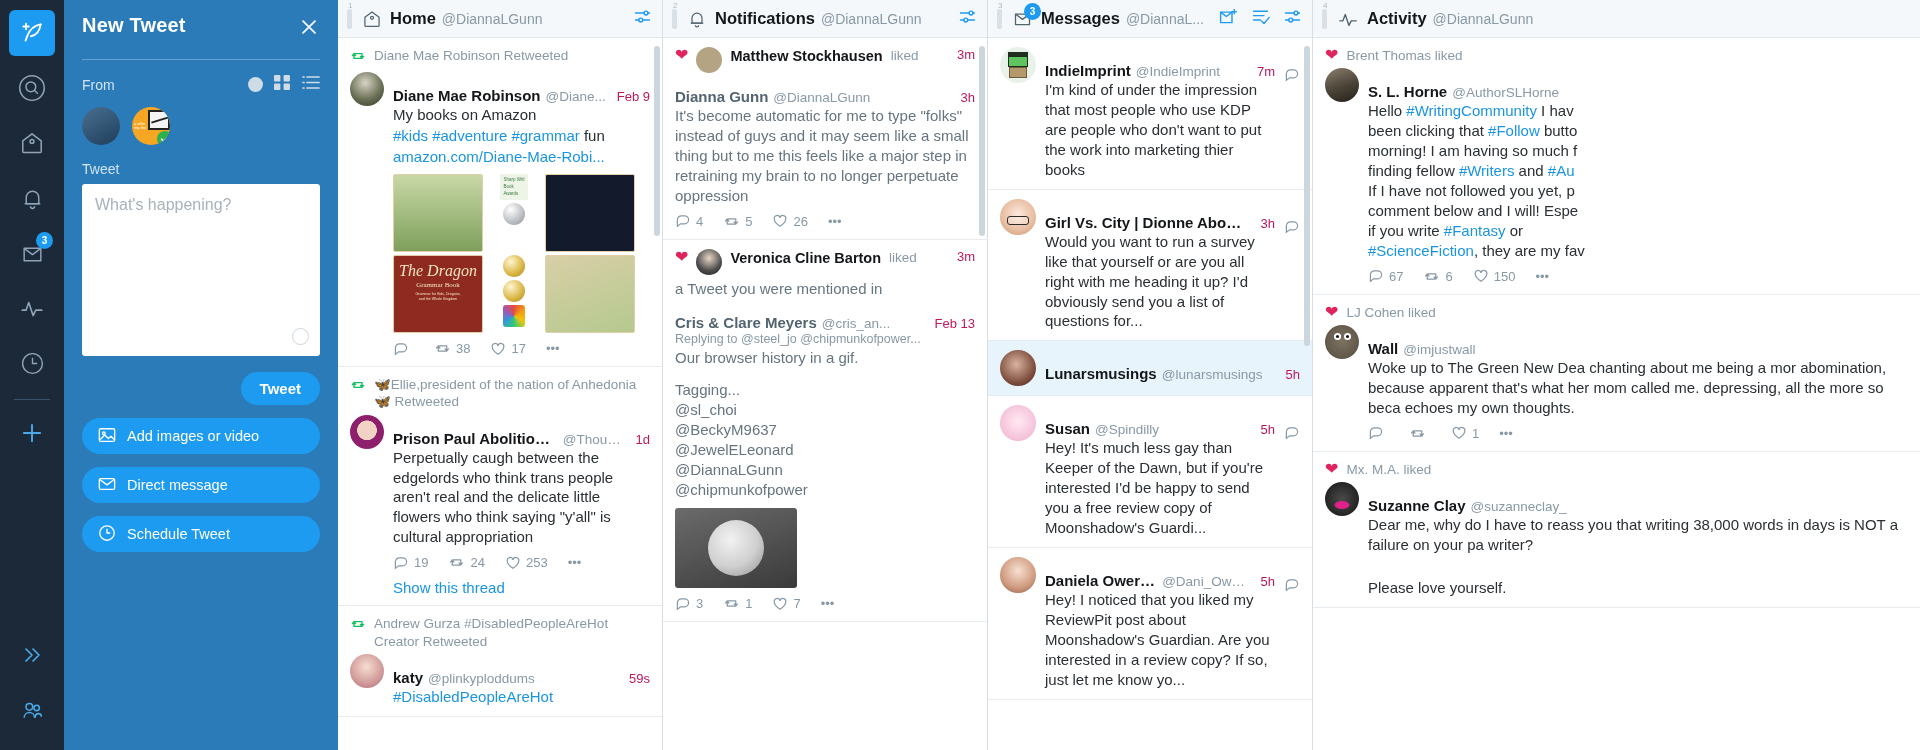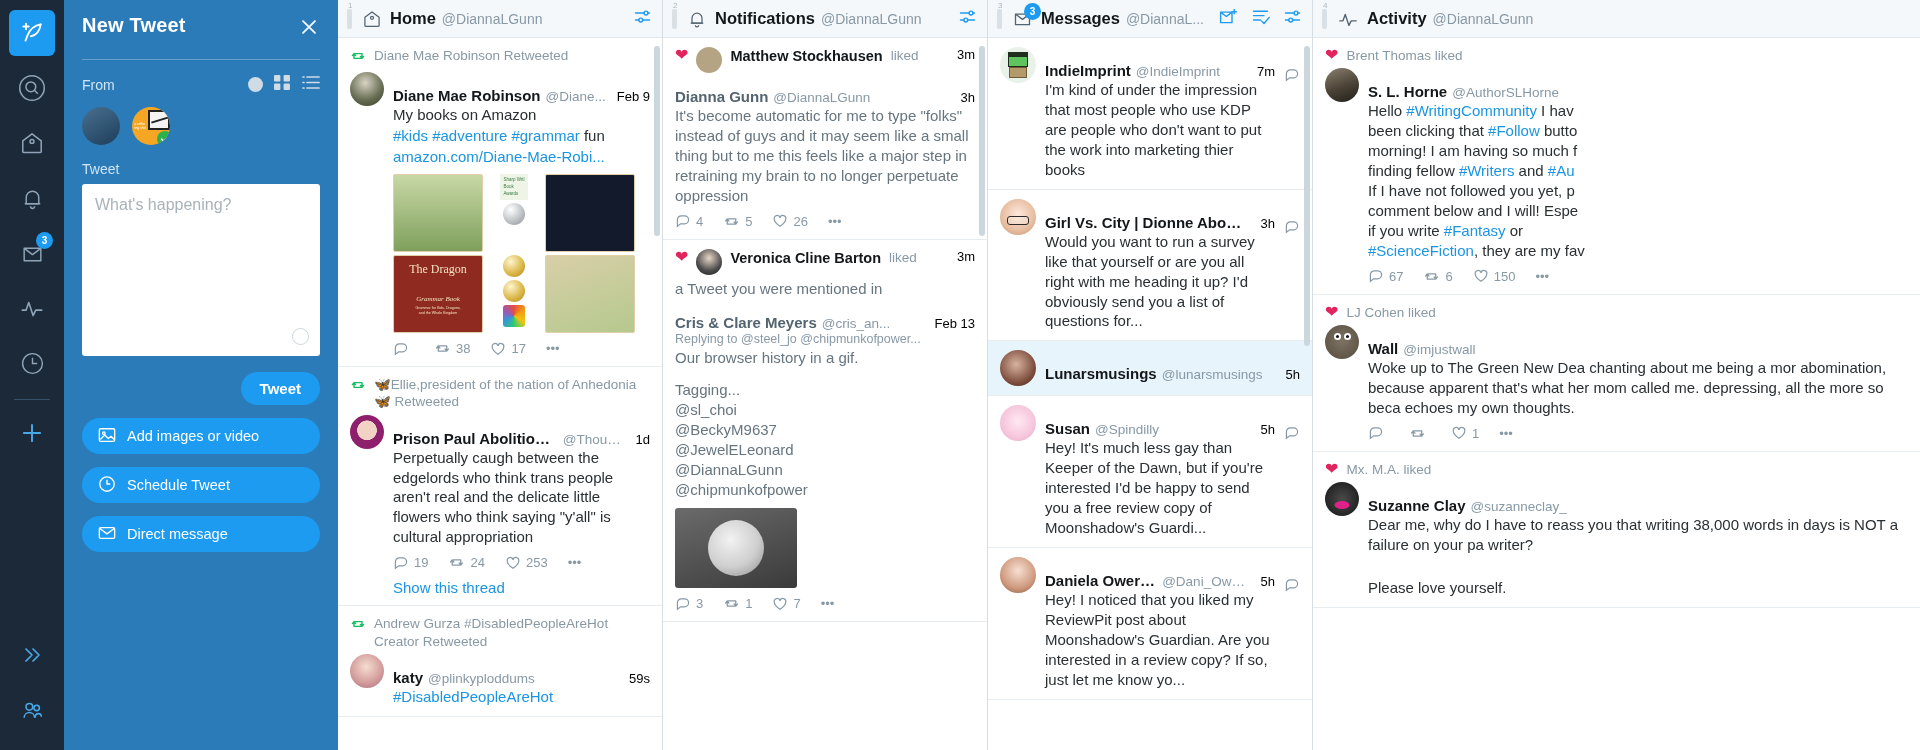--- a/index.html
+++ b/index.html
@@ -114,37 +114,37 @@
     color: #8899a6; margin-bottom: 4px; line-height: 1.28; }
   .ctx svg { flex: 0 0 auto; margin-top: 1px; }
   .row { display: flex; gap: 9px; }
   .av { width: 34px; height: 34px; border-radius: 50%; flex: 0 0 34px; overflow: hidden; position: relative; }
   .av-lg { width: 36px; height: 36px; flex: 0 0 36px; }
   .av-sm { width: 26px; height: 26px; flex: 0 0 26px; }
   .body { flex: 1 1 auto; min-width: 0; }
   .nameline { display: flex; align-items: baseline; gap: 5px; white-space: nowrap; margin-top: 15px; }
   .nm { font-size: 15px; font-weight: bold; color: #14171a; overflow: hidden; text-overflow: ellipsis; }
   .hd { font-size: 13.5px; color: #8899a6; overflow: hidden; text-overflow: ellipsis; }
-  .ts { font-size: 13px; color: #000000; margin-left: auto; padding-left: 6px; flex: 0 0 auto; }
+  .ts { font-size: 13px; color: #be185d; margin-left: auto; padding-left: 6px; flex: 0 0 auto; }
   .txt { font-size: 15px; color: #66757f; line-height: 1.33; margin-top: 1px; word-wrap: break-word; }
   .txt-dark { color: #292f33; }
   .lnk { color: #1b95e0; }
   .sub { font-size: 12.5px; color: #8899a6; line-height: 1.3; }
   .acts { display: flex; align-items: center; gap: 20px; margin-top: 7px; color: #8899a6; font-size: 13px; }
   .act { display: flex; align-items: center; gap: 5px; cursor: pointer; }
   .showthread { color: #1b95e0; font-size: 15px; margin-top: 8px; display: block; cursor: pointer; }
 
   
   .books { display: grid; grid-template-columns: 1fr 56px 1fr; gap: 3px; margin-top: 7px; width: 242px; }
   .bk { border: 1px solid #e2cfa8; border-radius: 2px; overflow: hidden; height: 78px; position: relative;
     background: #f4ead6; font-size: 5px; color: #555; }
   .bk.green { background: linear-gradient(180deg,#c8d8a6,#7fa05c); }
   .bk.red { background: #8e2a20; color: #f3e3c0; display:flex; flex-direction:column; align-items:center; padding-top:6px; }
-  .bk.red .t1 { font-family: "Liberation Serif", serif; font-size: 12px; }
-  .bk.red .t2 { font-family: "Liberation Serif", serif; font-size: 7px; margin-top:18px;font-style:italic;}
+  .bk.red .t1 { font-family: "Liberation Serif", serif; font-size: 16px; font-style: italic; }
+  .bk.red .t2 { font-family: "Liberation Serif", serif; font-size: 7px; margin-top:1px;}
   .bk.red .t3 { font-size: 3.6px; margin-top: 3px; text-align:center; line-height:1.4;}
   .bk.dark { background: #121a2c; }
   .bk.map { background: linear-gradient(160deg,#d9cfa8,#b5c98e); }
   .medals { display: flex; flex-direction: column; align-items: center; gap: 3px; }
   .medal { width: 22px; height: 22px; border-radius: 50%; }
   .m-silver { background: radial-gradient(circle at 35% 30%, #fff, #b9bdc1 60%, #8d9296); }
   .m-gold { background: radial-gradient(circle at 35% 30%, #fff6cf, #d9b443 60%, #a8862a); }
   .m-rainbow { background: conic-gradient(#e74c3c,#f39c12,#f1c40f,#2ecc71,#3498db,#9b59b6,#e74c3c); border-radius: 3px; }
   .badge-txt { font-size: 4.5px; color: #3a7d44; line-height: 1.5; background:#eef4e6; padding:3px; }
 
@@ -336,35 +336,35 @@
         <svg width="18" height="18" viewBox="0 0 20 20" fill="none" stroke="#fff" stroke-width="1.5" stroke-linejoin="round">
           <rect x="1.5" y="3" width="17" height="14" rx="1.5"></rect>
             <circle cx="6.5" cy="8" r="1.4"></circle>
           <path d="M2.5 15l5-5 4 4 3-2.5 3.5 3.5"></path>
         </svg>
       </span>
       <span>Add images or video</span>
     </button>
     <button class="action-btn">
       <span>
+        <svg width="18" height="18" viewBox="0 0 20 20" fill="none" stroke="#fff" stroke-width="1.5" stroke-linejoin="round">
+          <rect x="1.5" y="4" width="17" height="12" rx="1.5"></rect>
+            <path d="M2 5l8 6 8-6"></path>
+        </svg>
+      </span>
+      <span>Direct message</span>
+    </button>
+    <button class="action-btn">
+      <span>
         <svg width="18" height="18" viewBox="0 0 20 20" fill="none" stroke="#fff" stroke-width="1.5">
           <circle cx="10" cy="10" r="8"></circle>
             <path d="M10 5.4V10h3.6"></path>
         </svg>
       </span>
       <span>Schedule Tweet</span>
-    </button>
-    <button class="action-btn">
-      <span>
-        <svg width="18" height="18" viewBox="0 0 20 20" fill="none" stroke="#fff" stroke-width="1.5" stroke-linejoin="round">
-          <rect x="1.5" y="4" width="17" height="12" rx="1.5"></rect>
-            <path d="M2 5l8 6 8-6"></path>
-        </svg>
-      </span>
-      <span>Direct message</span>
     </button>
   </div>
 
   <div class="cols">
 
     <div class="col">
       <div class="col-head">
         <span class="col-num">1</span>
         <div class="col-grip"></div>
         <span class="col-icon">

